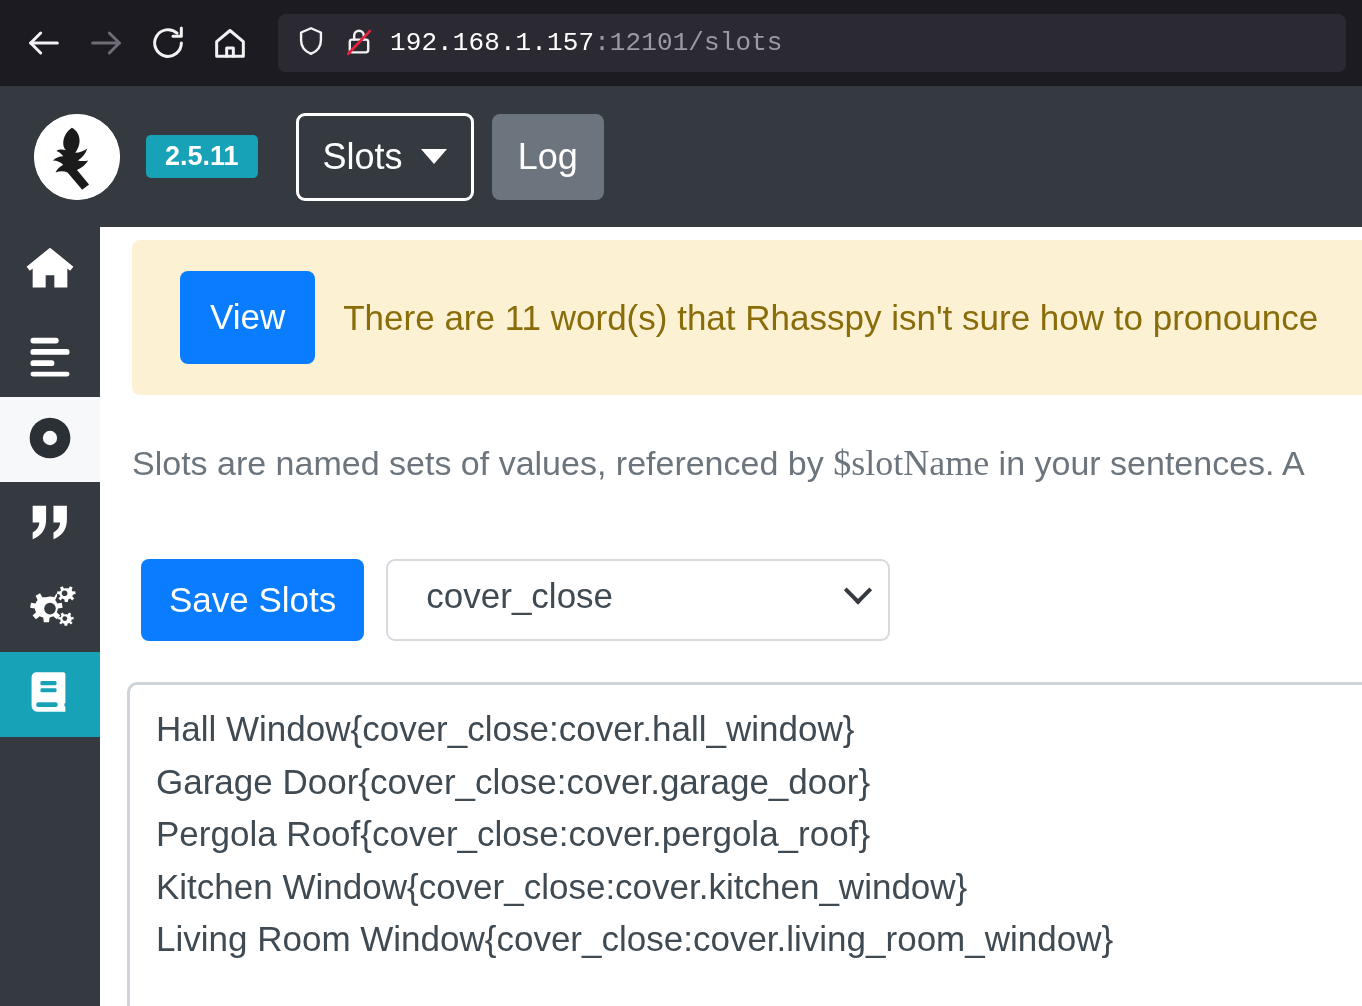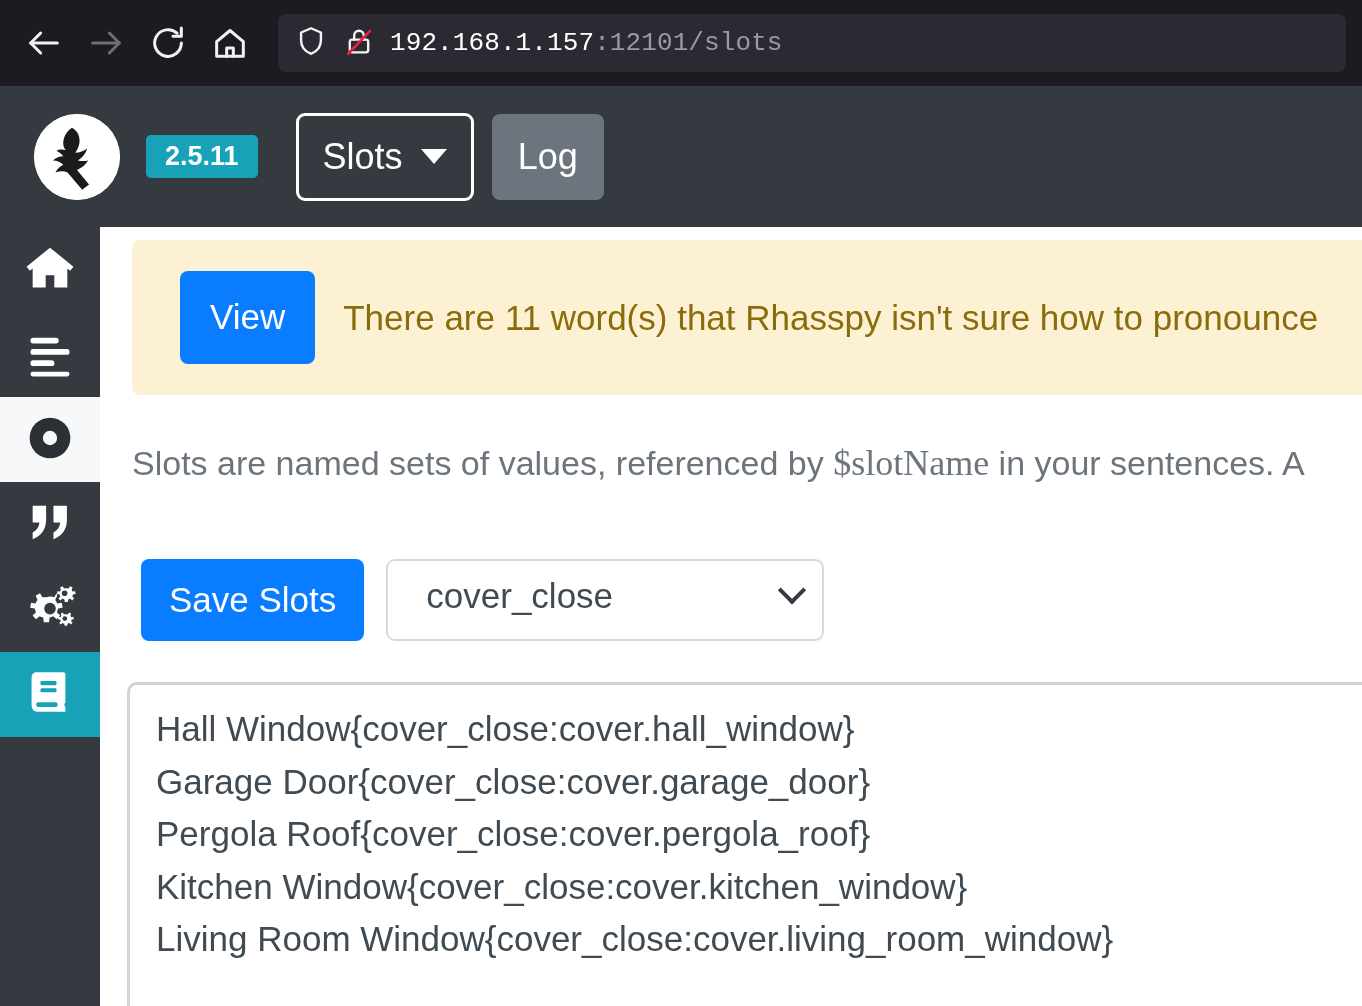--- a/index.html
+++ b/index.html
@@ -171,21 +171,21 @@
   }
   #save-slots-btn {
     background: #0a7cff; color: #ffffff;
     font-size: 35px;
     border-radius: 8px;
     height: 82px;
     display: flex; align-items: center;
     padding: 0 28px;
   }
   #slot-select {
-    width: 438px; height: 82px;
+    width: 504px; height: 82px;
     background: #ffffff;
     border: 2px solid #d6dade;
     border-radius: 9px;
     display: flex; align-items: center; justify-content: space-between;
     padding: 0 20px 8px 38px;
     font-size: 35px;
     color: #3f4a52;
   }
   .chevron {
     width: 20px; height: 20px;

